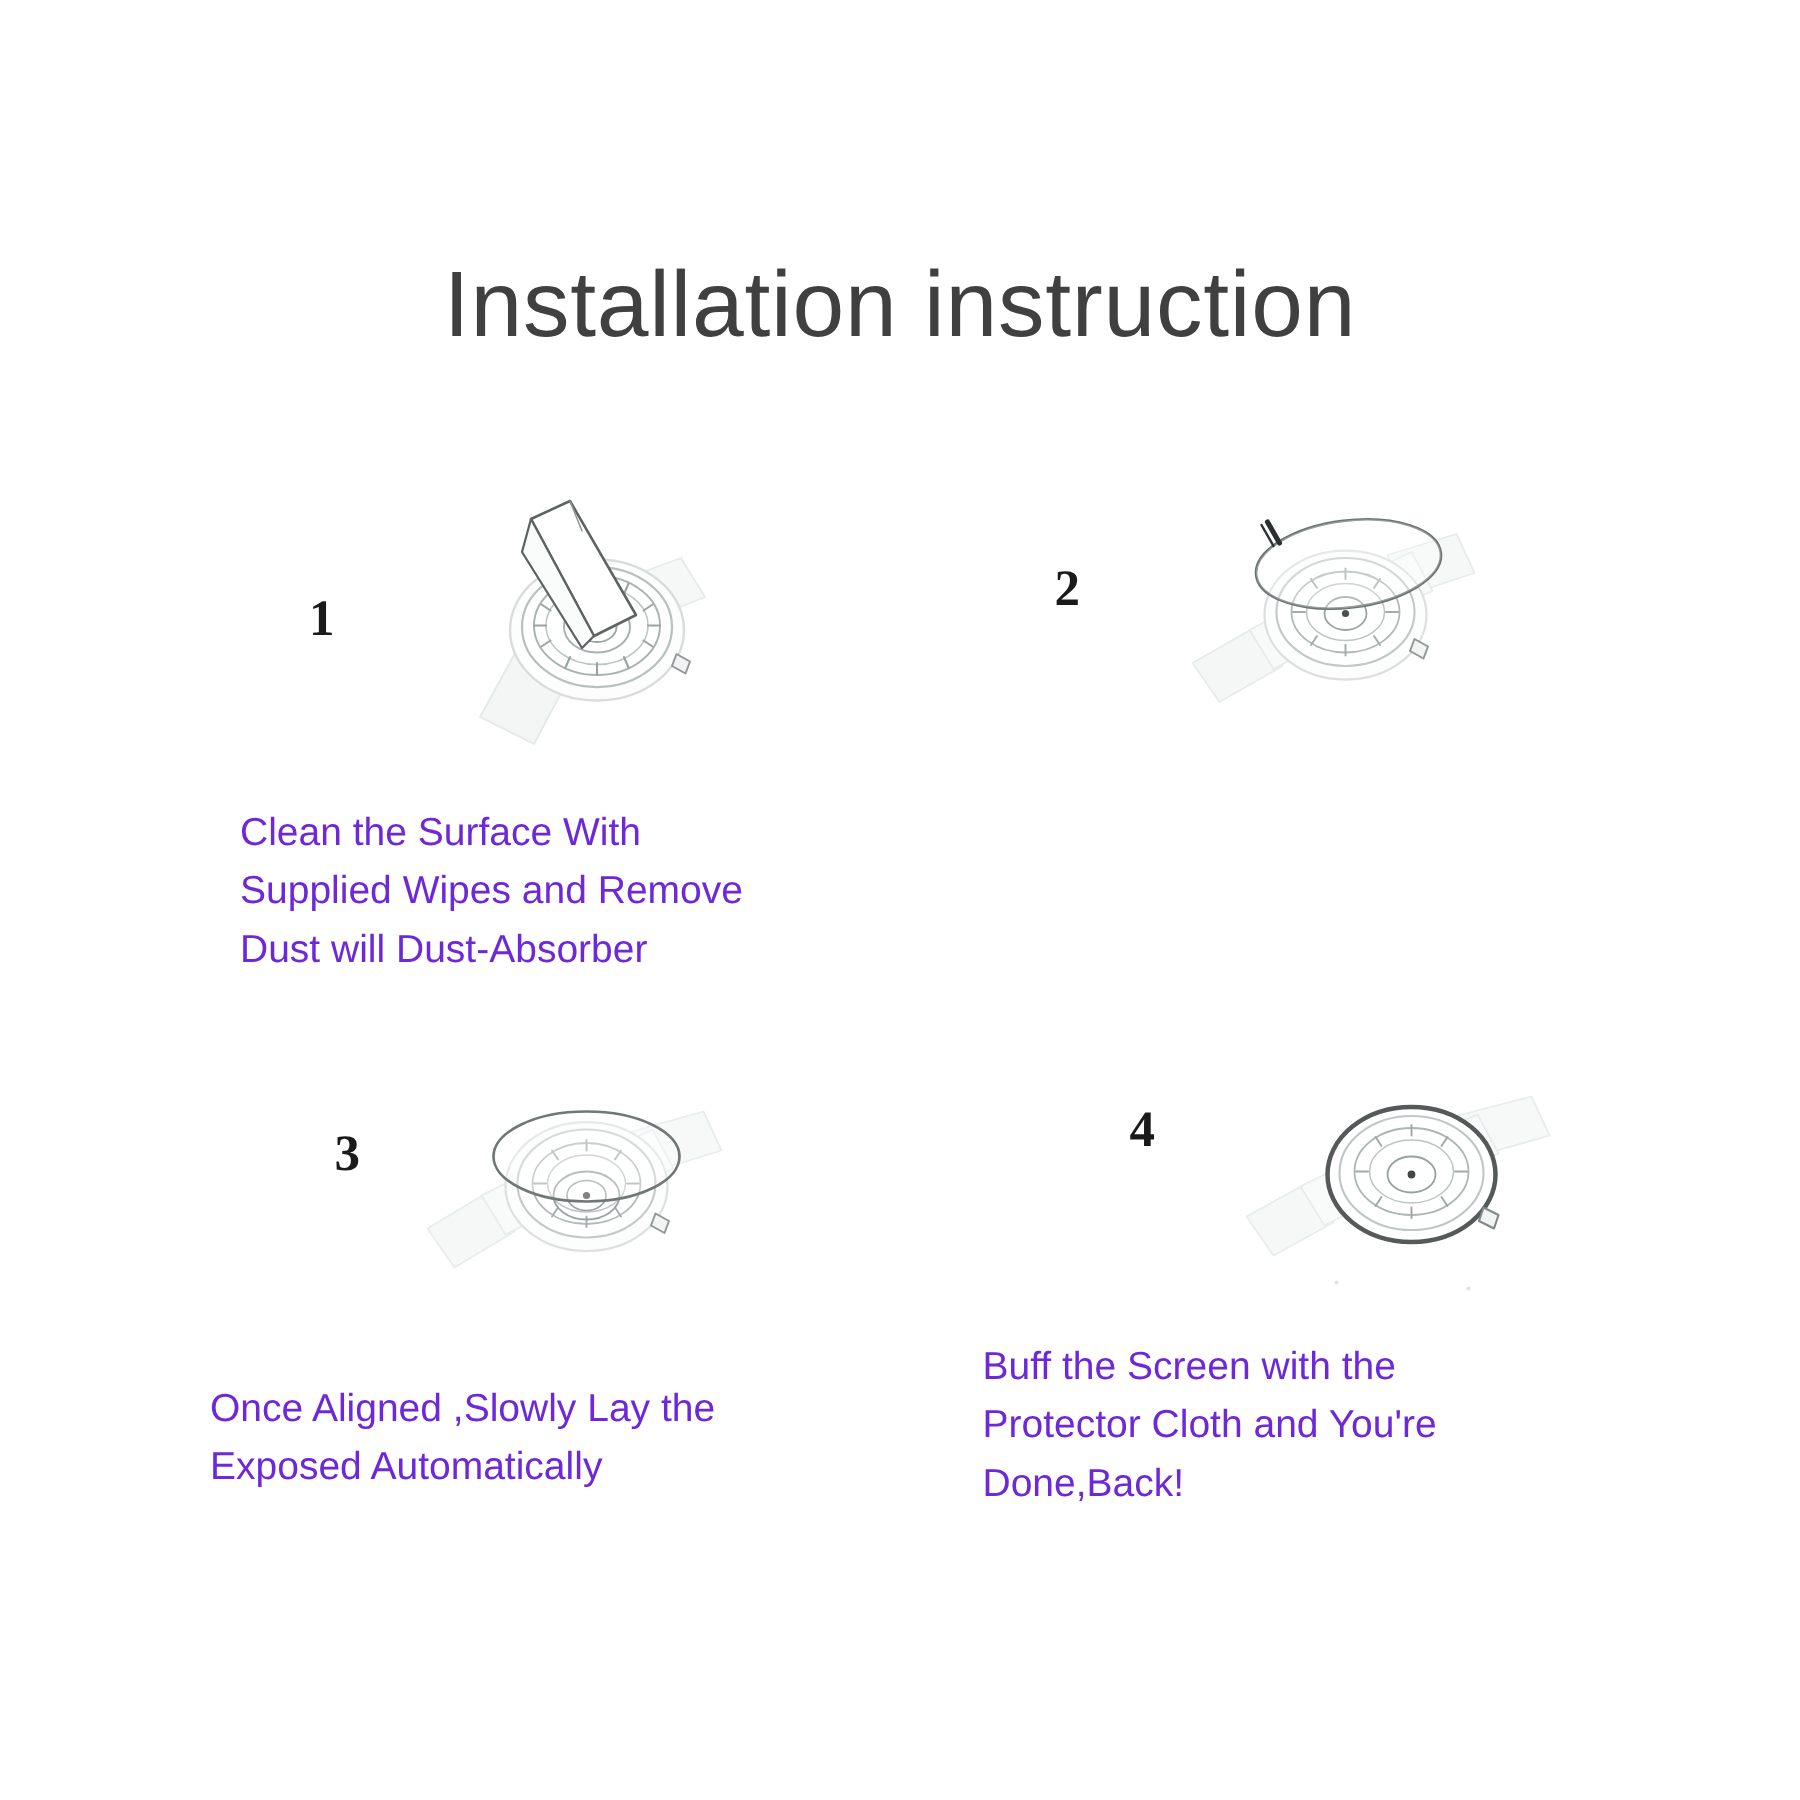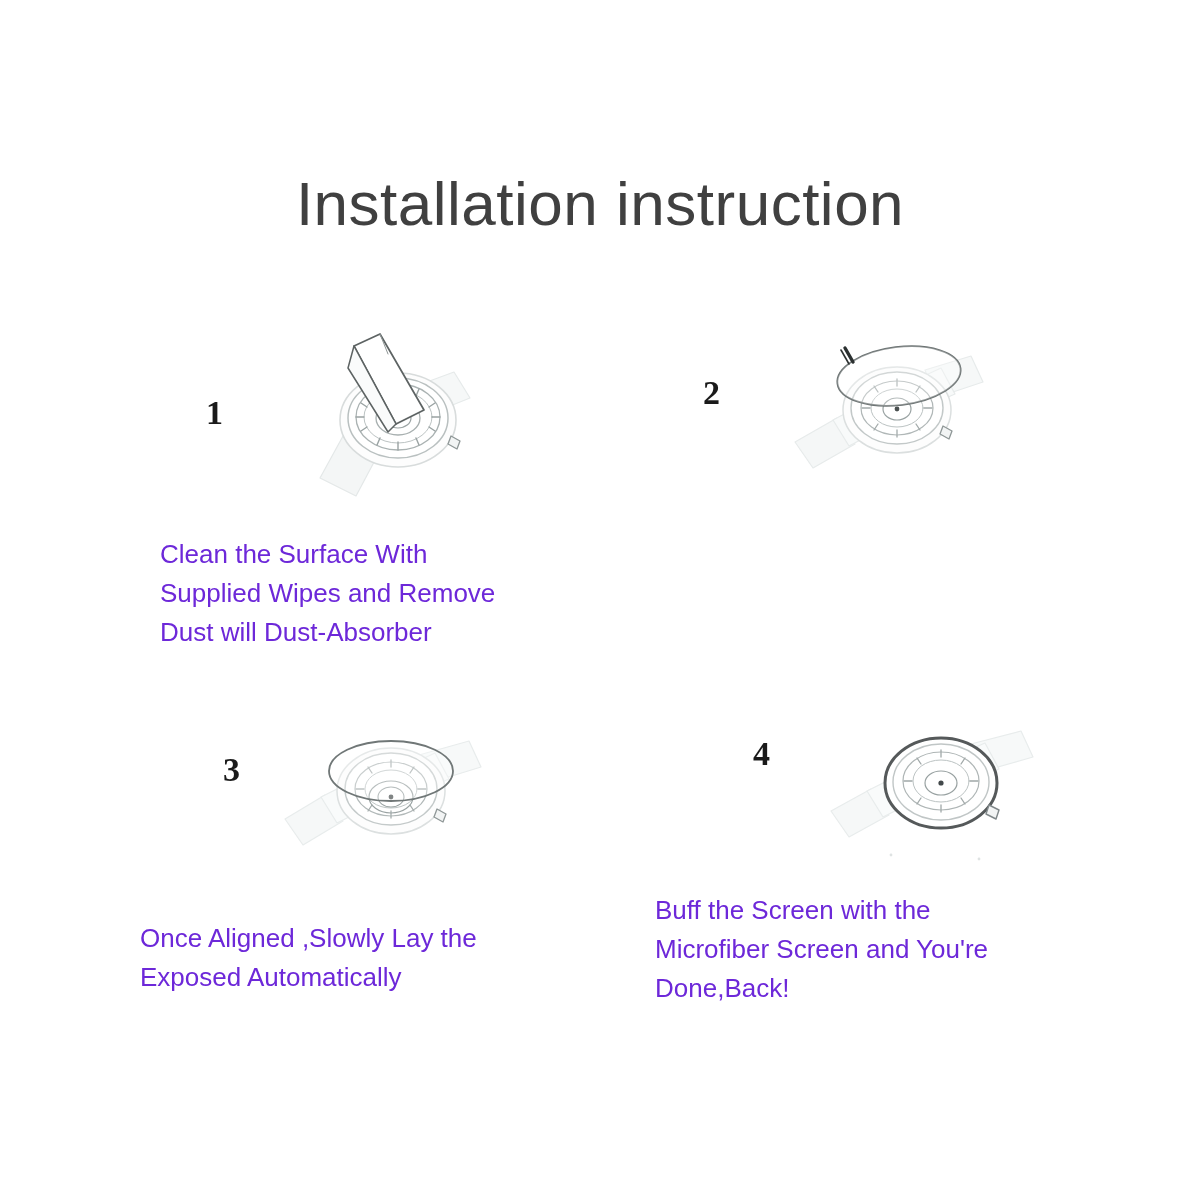--- a/index.html
+++ b/index.html
@@ -277,18 +277,18 @@
 
             <circle cx="66" cy="142" r="1.4" fill="#dfe3e3"></circle>
             <circle cx="154" cy="146" r="1.4" fill="#dfe3e3"></circle>
           </g>
         </svg>
       </div>
     </div>
 
     <div class="step-caption">
       <span class="cap-line">Buff the Screen with the</span>
-      <span class="cap-line">Microfiber Screen and You're</span>
+      <span class="cap-line">Protector Cloth and You're</span>
       <span class="cap-line">Done,Back!</span>
     </div>
   </div>
 
 </div>
 
 </body></html>

